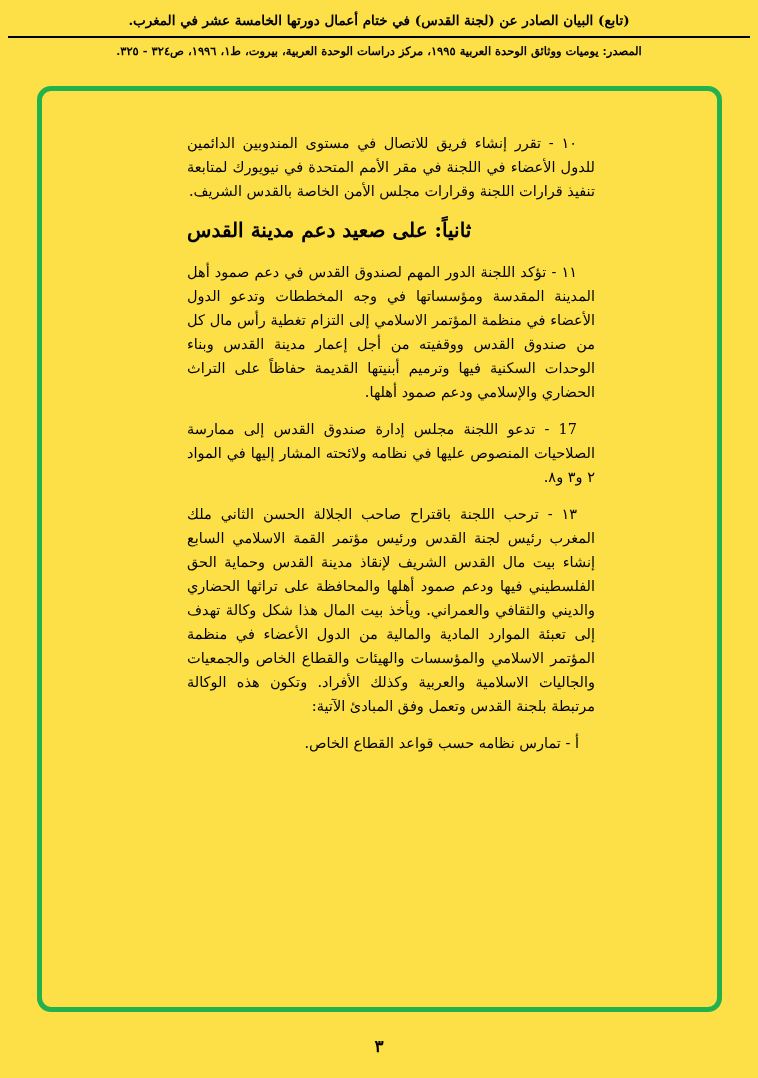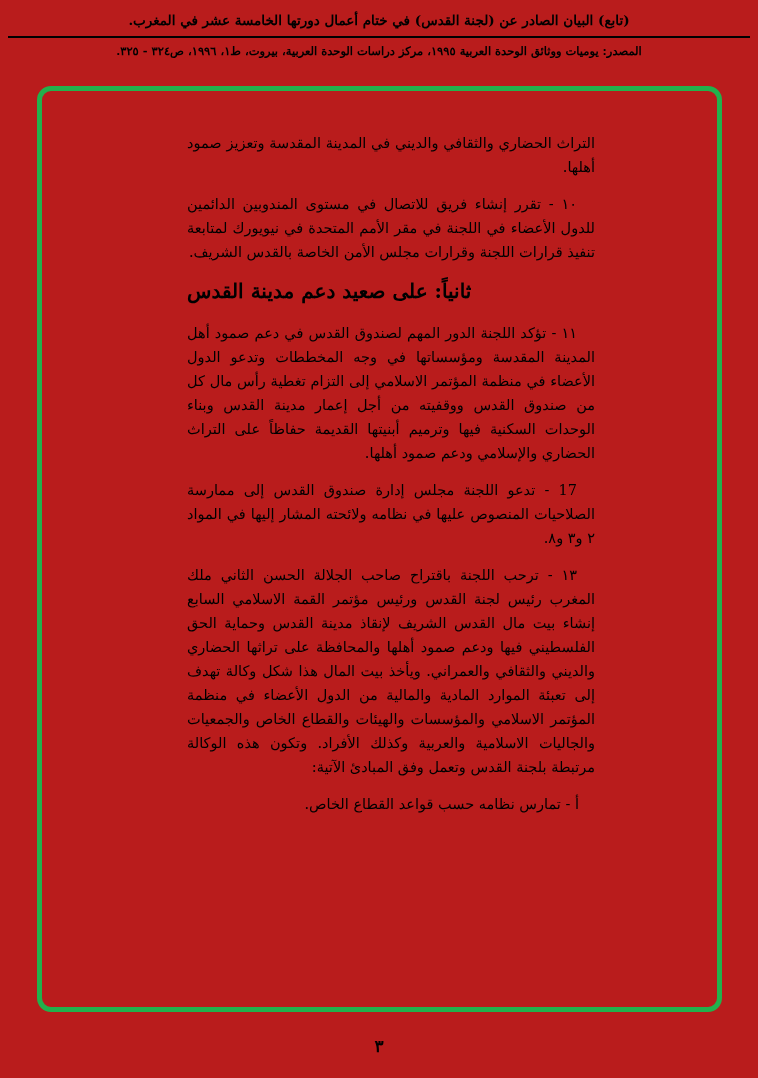--- a/index.html
+++ b/index.html
@@ -4,21 +4,21 @@
 <style>
   html, body {
     margin: 0;
     padding: 0;
     background: #ffffff;
   }
   .page {
     position: relative;
     width: 758px;
     height: 1078px;
-    background: #b91c1c;
+    background: #fde047;
     font-family: "DejaVu Serif", serif;
     direction: rtl;
     color: #000;
     overflow: hidden;
   }
   .header {
     padding-top: 10px;
     text-align: center;
   }
   .header-title {
@@ -92,21 +92,20 @@
 
   <div class="header">
     <p class="header-title">(تابع) البيان الصادر عن (لجنة القدس) في ختام أعمال دورتها الخامسة عشر في المغرب.</p>
     <hr class="header-rule">
     <p class="header-source">المصدر: يوميات ووثائق الوحدة العربية ١٩٩٥، مركز دراسات الوحدة العربية، بيروت، ط١، ١٩٩٦، ص٣٢٤ - ٣٢٥.</p>
   </div>
 
   <div class="content-frame">
     <div class="text-column">
 
-      <p class="para">التراث الحضاري والثقافي والديني في المدينة المقدسة وتعزيز صمود أهلها.</p>
 
       <p class="para numbered">١٠ - تقرر إنشاء فريق للاتصال في مستوى المندوبين الدائمين للدول الأعضاء في اللجنة في مقر الأمم المتحدة في نيويورك لمتابعة تنفيذ قرارات اللجنة وقرارات مجلس الأمن الخاصة بالقدس الشريف.</p>
 
       <h2 class="section-heading">ثانياً:  على صعيد دعم مدينة القدس</h2>
 
       <p class="para numbered">١١ - تؤكد اللجنة الدور المهم لصندوق القدس في دعم صمود أهل المدينة المقدسة ومؤسساتها في وجه المخططات وتدعو الدول الأعضاء في منظمة المؤتمر الاسلامي إلى التزام تغطية رأس مال كل من صندوق القدس ووقفيته من أجل إعمار مدينة القدس وبناء الوحدات السكنية فيها وترميم أبنيتها القديمة حفاظاً على التراث الحضاري والإسلامي ودعم صمود أهلها.</p>
 
       <p class="para numbered">17 - تدعو اللجنة مجلس إدارة صندوق القدس إلى ممارسة الصلاحيات المنصوص عليها في نظامه ولائحته المشار إليها في المواد ٢ و٣ و٨.</p>
 
       <p class="para numbered">١٣ - ترحب اللجنة باقتراح صاحب الجلالة الحسن الثاني ملك المغرب رئيس لجنة القدس ورئيس مؤتمر القمة الاسلامي السابع إنشاء بيت مال القدس الشريف لإنقاذ مدينة القدس وحماية الحق الفلسطيني فيها ودعم صمود أهلها والمحافظة على تراثها الحضاري والديني والثقافي والعمراني. ويأخذ بيت المال هذا شكل وكالة تهدف إلى تعبئة الموارد المادية والمالية من الدول الأعضاء في منظمة المؤتمر الاسلامي والمؤسسات والهيئات والقطاع الخاص والجمعيات والجاليات الاسلامية والعربية وكذلك الأفراد. وتكون هذه الوكالة مرتبطة بلجنة القدس وتعمل وفق المبادئ الآتية:</p>

